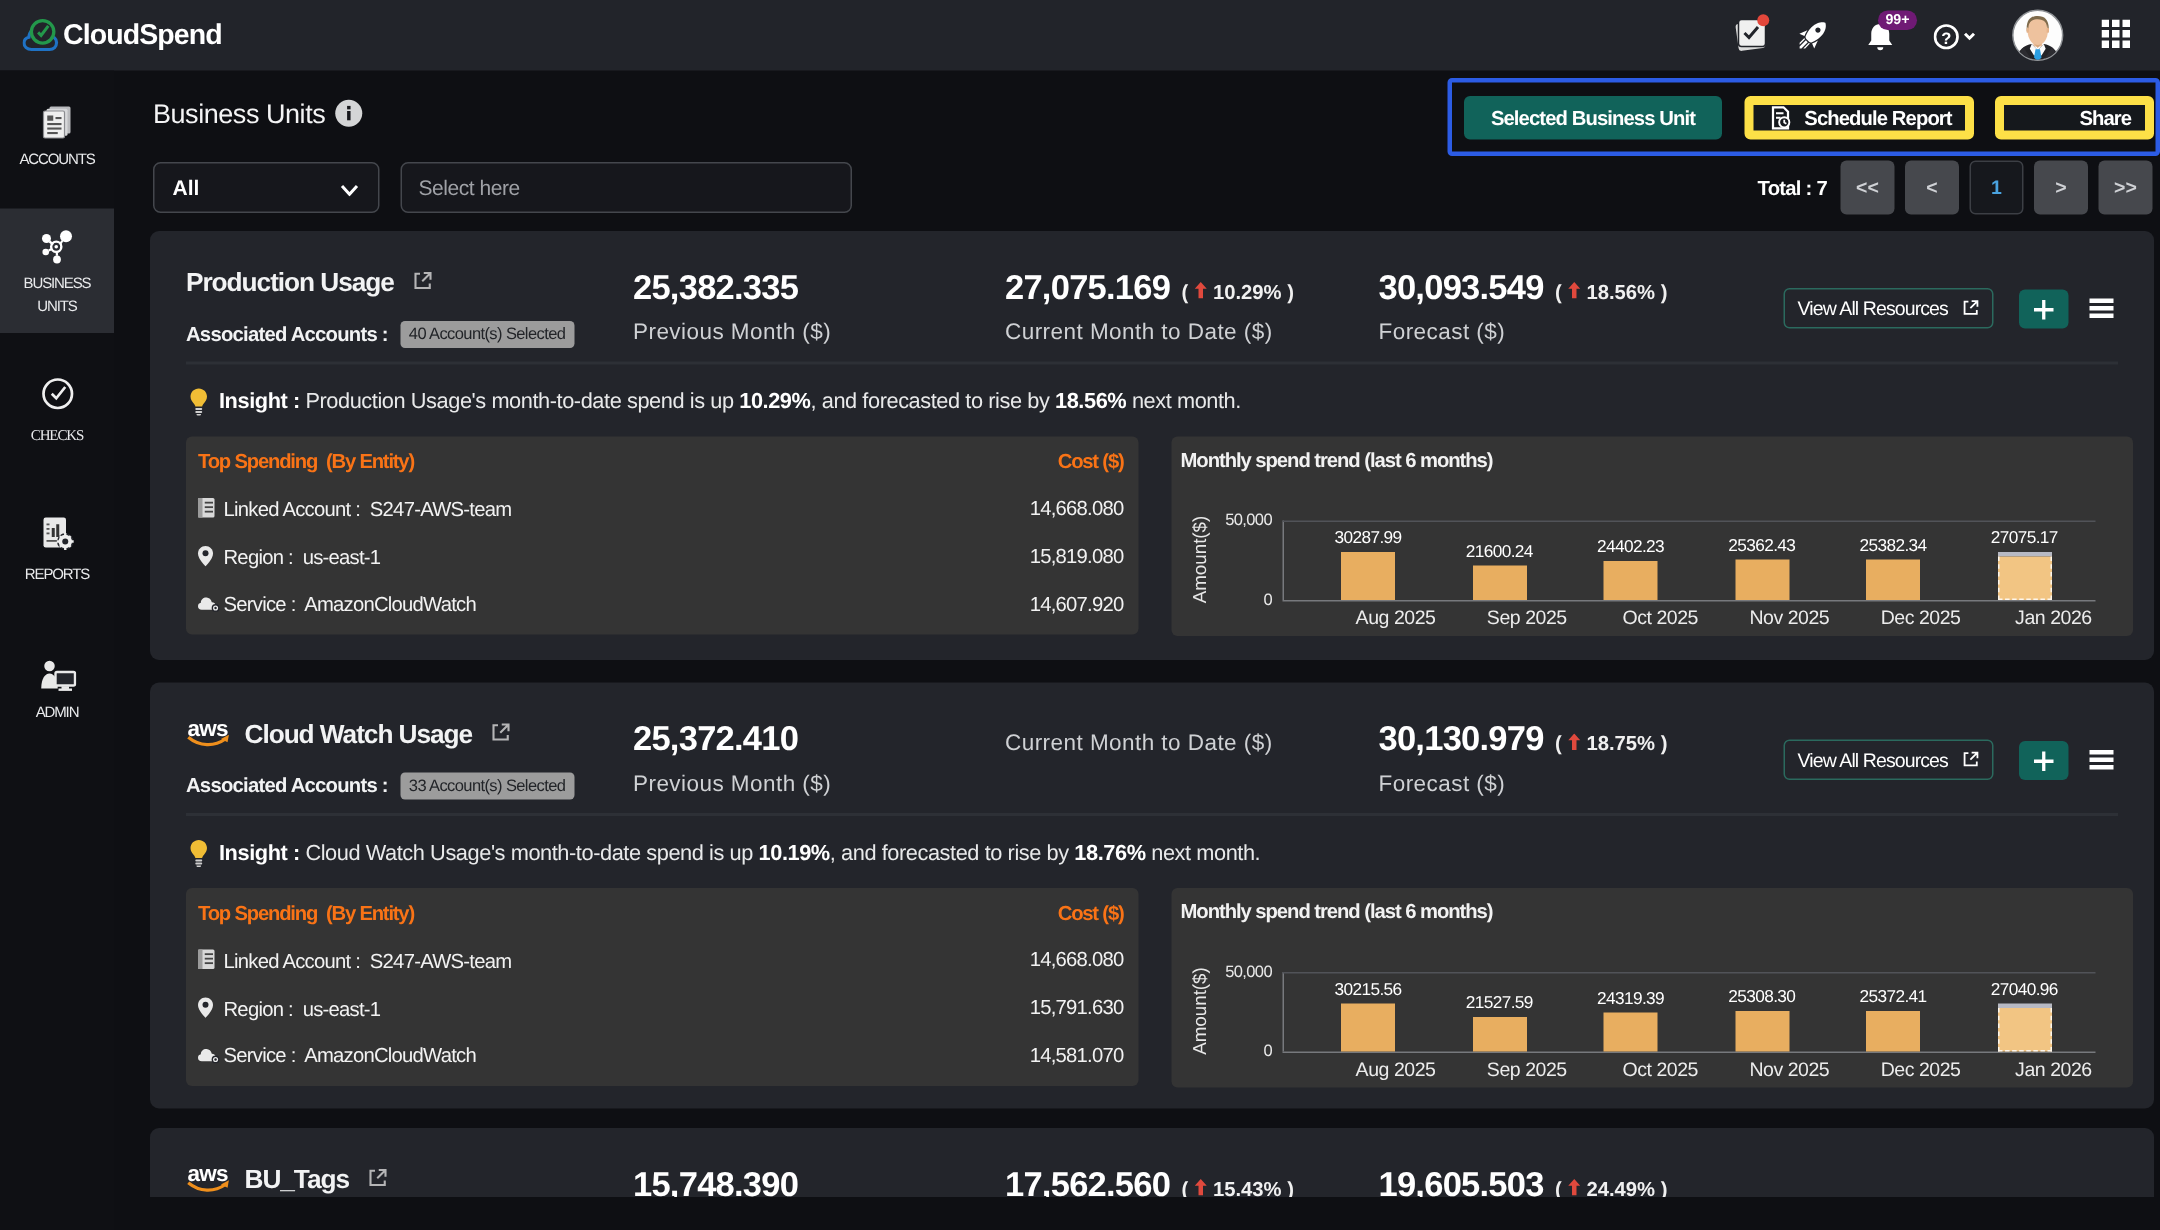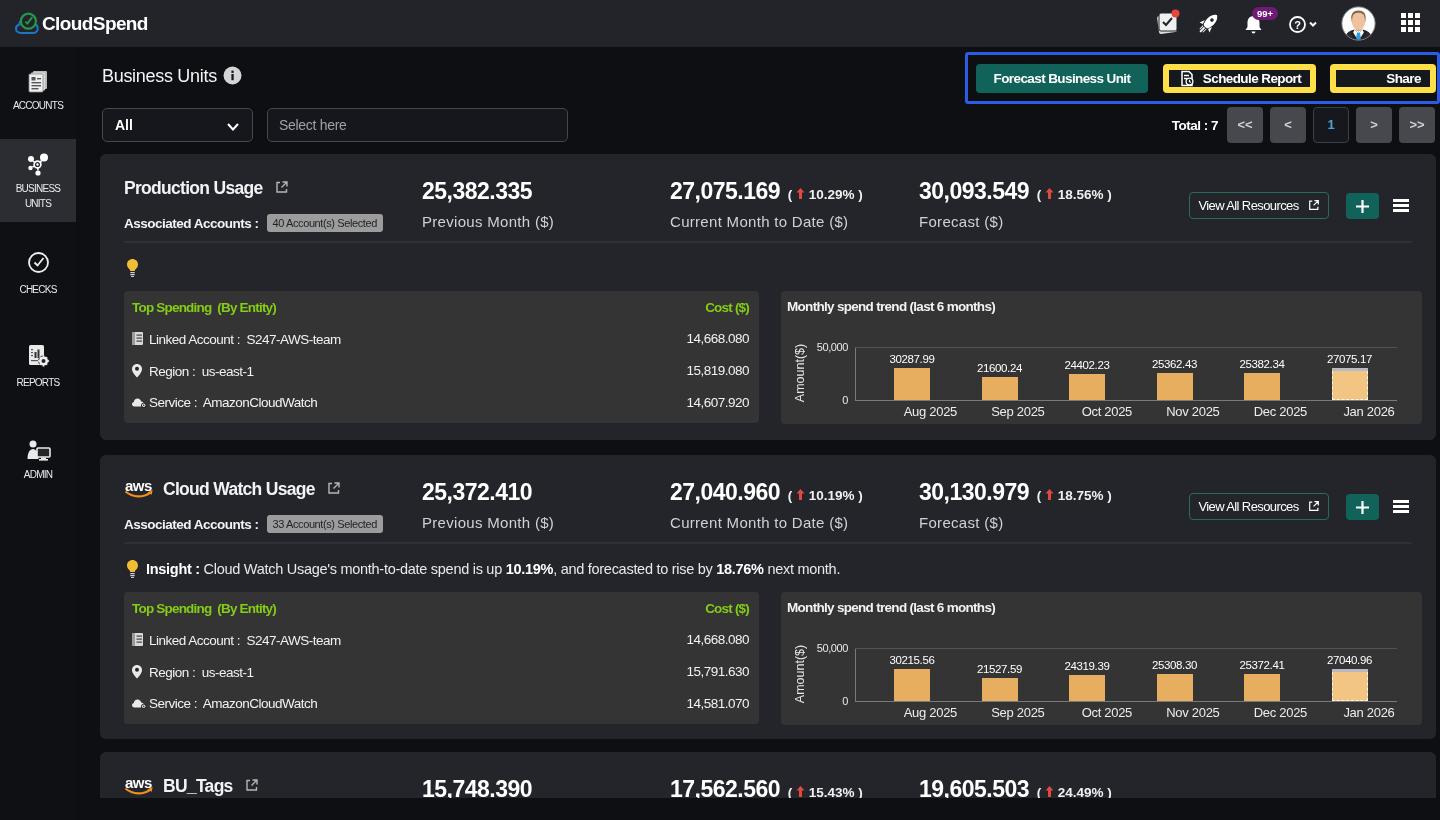--- a/index.html
+++ b/index.html
@@ -31,21 +31,21 @@
 .assoc { position:absolute; font-size:13.5px; font-weight:bold; color:#f2f3f4; letter-spacing:-0.5px; }
 .pill { display:inline-block; background:#9c9c9c; color:#222428; font-size:11px; font-weight:normal; letter-spacing:-0.4px; border-radius:3px; padding:3px 6px; margin-left:8px; vertical-align:1px; }
 .stat { position:absolute; }
 .stat .v { font-size:23px; font-weight:bold; color:#fff; white-space:nowrap; letter-spacing:-0.5px; }
 .stat .pct { font-size:13.5px; font-weight:bold; color:#f0f0f0; letter-spacing:0; }
 .stat .l { font-size:15px; color:#cfd1d4; margin-top:8px; letter-spacing:0.3px; }
 .divider { position:absolute; left:24px; right:24px; height:2px; background:#2d3036; }
 .insight { position:absolute; left:46px; font-size:14.5px; color:#e8e9ea; letter-spacing:-0.28px; }
 .insight b { color:#fff; }
 .tbl { position:absolute; left:24px; width:635px; height:132px; background:#343434; border-radius:4px; }
-.tbl .hdr { position:absolute; top:9px; left:8px; right:10px; font-size:13.5px; font-weight:bold; color:#84cc16; letter-spacing:-0.8px; }
+.tbl .hdr { position:absolute; top:9px; left:8px; right:10px; font-size:13.5px; font-weight:bold; color:#f97316; letter-spacing:-0.8px; }
 .tbl .hdr .r { float:right; }
 .trow { position:absolute; left:7px; right:10px; font-size:13.5px; color:#f2f2f2; letter-spacing:-0.5px; }
 .trow .val { float:right; }
 .trow .ic { display:inline-block; width:18px; }
 .chart { position:absolute; left:681px; right:14px; height:133px; background:#343434; border-radius:4px; }
 .chart .t { position:absolute; top:8px; left:6px; font-size:13.5px; font-weight:bold; color:#f2f2f2; letter-spacing:-0.7px; }
 .ylab { position:absolute; left:-16px; top:75px; font-size:12.5px; color:#e8e8e8; transform:rotate(-90deg); transform-origin:center; width:70px; text-align:center; }
 .tick { position:absolute; font-size:11px; color:#e8e8e8; text-align:right; width:50px; letter-spacing:-0.4px; }
 .gline { position:absolute; height:1px; background:#515358; }
 .xaxis { position:absolute; height:1px; background:#77797d; }
@@ -151,21 +151,21 @@
         <circle cx="11.5" cy="12.5" r="1.2"></circle>
         <path d="M7 9 L9.5 11" stroke="#fff" stroke-width="1.5"></path>
         <path d="M14 11 L15.5 8.5" stroke="#fff" stroke-width="1.5"></path>
         <path d="M6.5 15 L8.8 13.8" stroke="#fff" stroke-width="1.5"></path>
         <path d="M11.8 16 L12 18.5" stroke="#fff" stroke-width="1.5"></path>
       </g>
     </svg>
     <div class="lbl">BUSINESS</div>
     <div class="lbl" style="margin-top:4px;">UNITS</div>
   </div>
-  <div class="sb-item" style="top:204px;">
+  <div class="sb-item" style="top:204px;font-family:Liberation Serif, serif;">
     <svg width="23" height="23" viewBox="0 0 23 23">
       <circle cx="11.5" cy="11.5" r="9.5" fill="none" stroke="#efefef" stroke-width="1.8"></circle>
       <path d="M7.5 11.5 L10.5 14.5 L16.5 7" fill="none" stroke="#efefef" stroke-width="1.8"></path>
     </svg>
     <div class="lbl" style="margin-top:6px;">CHECKS</div>
   </div>
   <div class="sb-item" style="top:297px;">
     <svg width="26" height="24" viewBox="0 0 26 24">
       <rect x="4" y="1" width="15" height="20" rx="1.5" fill="#e9e9e9"></rect>
       <rect x="6" y="5" width="2" height="1.2" fill="#555"></rect>
@@ -204,21 +204,21 @@
 
 <div class="main">
   <h1 class="pgtitle">Business Units
     <svg class="info-i" width="19" height="19" viewBox="0 0 19 19" style="vertical-align:-3px;margin-left:1px;">
       <circle cx="9.5" cy="9.5" r="9" fill="#d4d5d6"></circle>
       <rect x="8.4" y="8" width="2.3" height="6.2" fill="#17181c"></rect>
       <rect x="8.4" y="4.6" width="2.3" height="2.3" fill="#17181c"></rect>
     </svg>
   </h1>
   <div class="focusbox"></div>
-  <div class="btn btn-teal" style="left:888px; top:17px; width:172px;">Forecast Business Unit</div>
+  <div class="btn btn-teal" style="left:888px; top:17px; width:172px;">Selected Business Unit</div>
   <div class="btn btn-outline" style="left:1075px; top:17px; width:153px;">
     <svg width="17" height="17" viewBox="0 0 17 17" style="margin-right:8px;">
       <path d="M4 1.5 h7 l3 3 v11 h-10 z" fill="none" stroke="#fff" stroke-width="1.5"></path>
       <path d="M6 5.5 h5 M6 8.5 h3" stroke="#fff" stroke-width="1.3"></path>
       <circle cx="11.5" cy="11.5" r="3.4" fill="#15181c" stroke="#fff" stroke-width="1.3"></circle>
       <path d="M11.5 9.8 v1.9 l1.4 0.8" stroke="#fff" stroke-width="1.2" fill="none"></path>
     </svg>
     Schedule Report</div>
   <div class="btn btn-outline" style="left:1242px; top:17px; width:106px;padding-left:42px;">
     <svg width="15" height="16" viewBox="0 0 15 16" style="margin-right:8px;">
@@ -279,20 +279,21 @@
           </svg></div>
         <div class="burger" style="left:1293px;top:45px;"></div>
         <div class="divider" style="top:87px;"></div>
         <div style="position:absolute;left:0;top:104px;width:100%;height:20px;">
           <svg width="13" height="19" viewBox="0 0 13 19" style="position:absolute;left:26px;top:0px">
 <path d="M6.5 1 C3.4 1 1 3.4 1 6.4 C1 8.3 2 9.6 3 10.8 C3.6 11.5 4.2 12.3 4.2 13 H8.8 C8.8 12.3 9.4 11.5 10 10.8 C11 9.6 12 8.3 12 6.4 C12 3.4 9.6 1 6.5 1 Z" fill="#f0bd35"></path>
 <rect x="4.2" y="14" width="4.6" height="1.3" rx="0.6" fill="#cfcfcf"></rect>
 <rect x="4.2" y="16" width="4.6" height="1.3" rx="0.6" fill="#cfcfcf"></rect>
 <path d="M5 18 h3 a1.5 1.5 0 0 1 -3 0 Z" fill="#cfcfcf"></path>
 </svg>
+          <div class="insight" style="top:2px;"><b>Insight :</b> Production Usage's month-to-date spend is up <b>10.29%</b>, and forecasted to rise by <b>18.56%</b> next month.</div>
         </div>
         <div class="tbl" style="top:137px;">
           <div class="hdr">Top Spending &nbsp;(By Entity)<span class="r">Cost ($)</span></div>
           <div class="trow" style="top:40px;"><span class="ic"><svg width="13" height="15" viewBox="0 0 13 15" style="vertical-align:-2px">
                 <rect x="1" y="1" width="11" height="13" rx="1" fill="#d9d9d9"></rect>
                 <rect x="1" y="1" width="3" height="13" fill="#9b9b9b"></rect>
                 <rect x="5.5" y="3.5" width="5.5" height="1.2" fill="#444"></rect>
                 <rect x="5.5" y="6.5" width="5.5" height="1.2" fill="#444"></rect>
                 <rect x="5.5" y="9.5" width="5.5" height="1.2" fill="#444"></rect>
               </svg></span>Linked Account :&nbsp; S247-AWS-team<span class="val">14,668.080</span></div>
@@ -346,23 +347,20 @@
         <div class="ctitle" style="left:63px;top:24px;">Cloud Watch Usage<svg width="14" height="14" viewBox="0 0 14 14" style="margin-left:12px;opacity:0.85">
 <path d="M5 2.5 H2 V12 H11.5 V9" fill="none" stroke="#cfcfcf" stroke-width="1.4"></path>
 <path d="M7.5 2 H12 V6.5 M12 2 L6.5 7.5" fill="none" stroke="#cfcfcf" stroke-width="1.4"></path>
 </svg></div>
         <div class="assoc" style="left:24px;top:60px;">Associated Accounts :<span class="pill">33 Account(s) Selected</span></div>
         <div class="stat" style="left:322px;top:24px;">
           <div class="v">25,372.410</div>
           <div class="l">Previous Month ($)</div>
         </div>
         <div class="stat" style="left:570px;top:24px;">
-          <div class="v">27,040.960<span class="pct">&nbsp;&nbsp;(&nbsp;<svg width="9" height="11" viewBox="0 0 9 11" style="vertical-align:0px">
-                <path d="M4.5 0 L8.5 4.5 H6 V11 H3 V4.5 H0.5 Z" fill="#e0493d"></path>
-              </svg>&nbsp;10.19%&nbsp;)</span></div>
           <div class="l">Current Month to Date ($)</div>
         </div>
         <div class="stat" style="left:819px;top:24px;">
           <div class="v">30,130.979<span class="pct">&nbsp;&nbsp;(&nbsp;<svg width="9" height="11" viewBox="0 0 9 11" style="vertical-align:0px">
                 <path d="M4.5 0 L8.5 4.5 H6 V11 H3 V4.5 H0.5 Z" fill="#e0493d"></path>
               </svg>&nbsp;18.75%&nbsp;)</span></div>
           <div class="l">Forecast ($)</div>
         </div>
         <div class="viewall" style="left:1089px;top:38px;">View All Resources <svg width="12" height="12" viewBox="0 0 14 14" style="vertical-align:-1px;margin-left:6px">
             <path d="M5 2.5 H2 V12 H11.5 V9" fill="none" stroke="#fff" stroke-width="1.4"></path>

